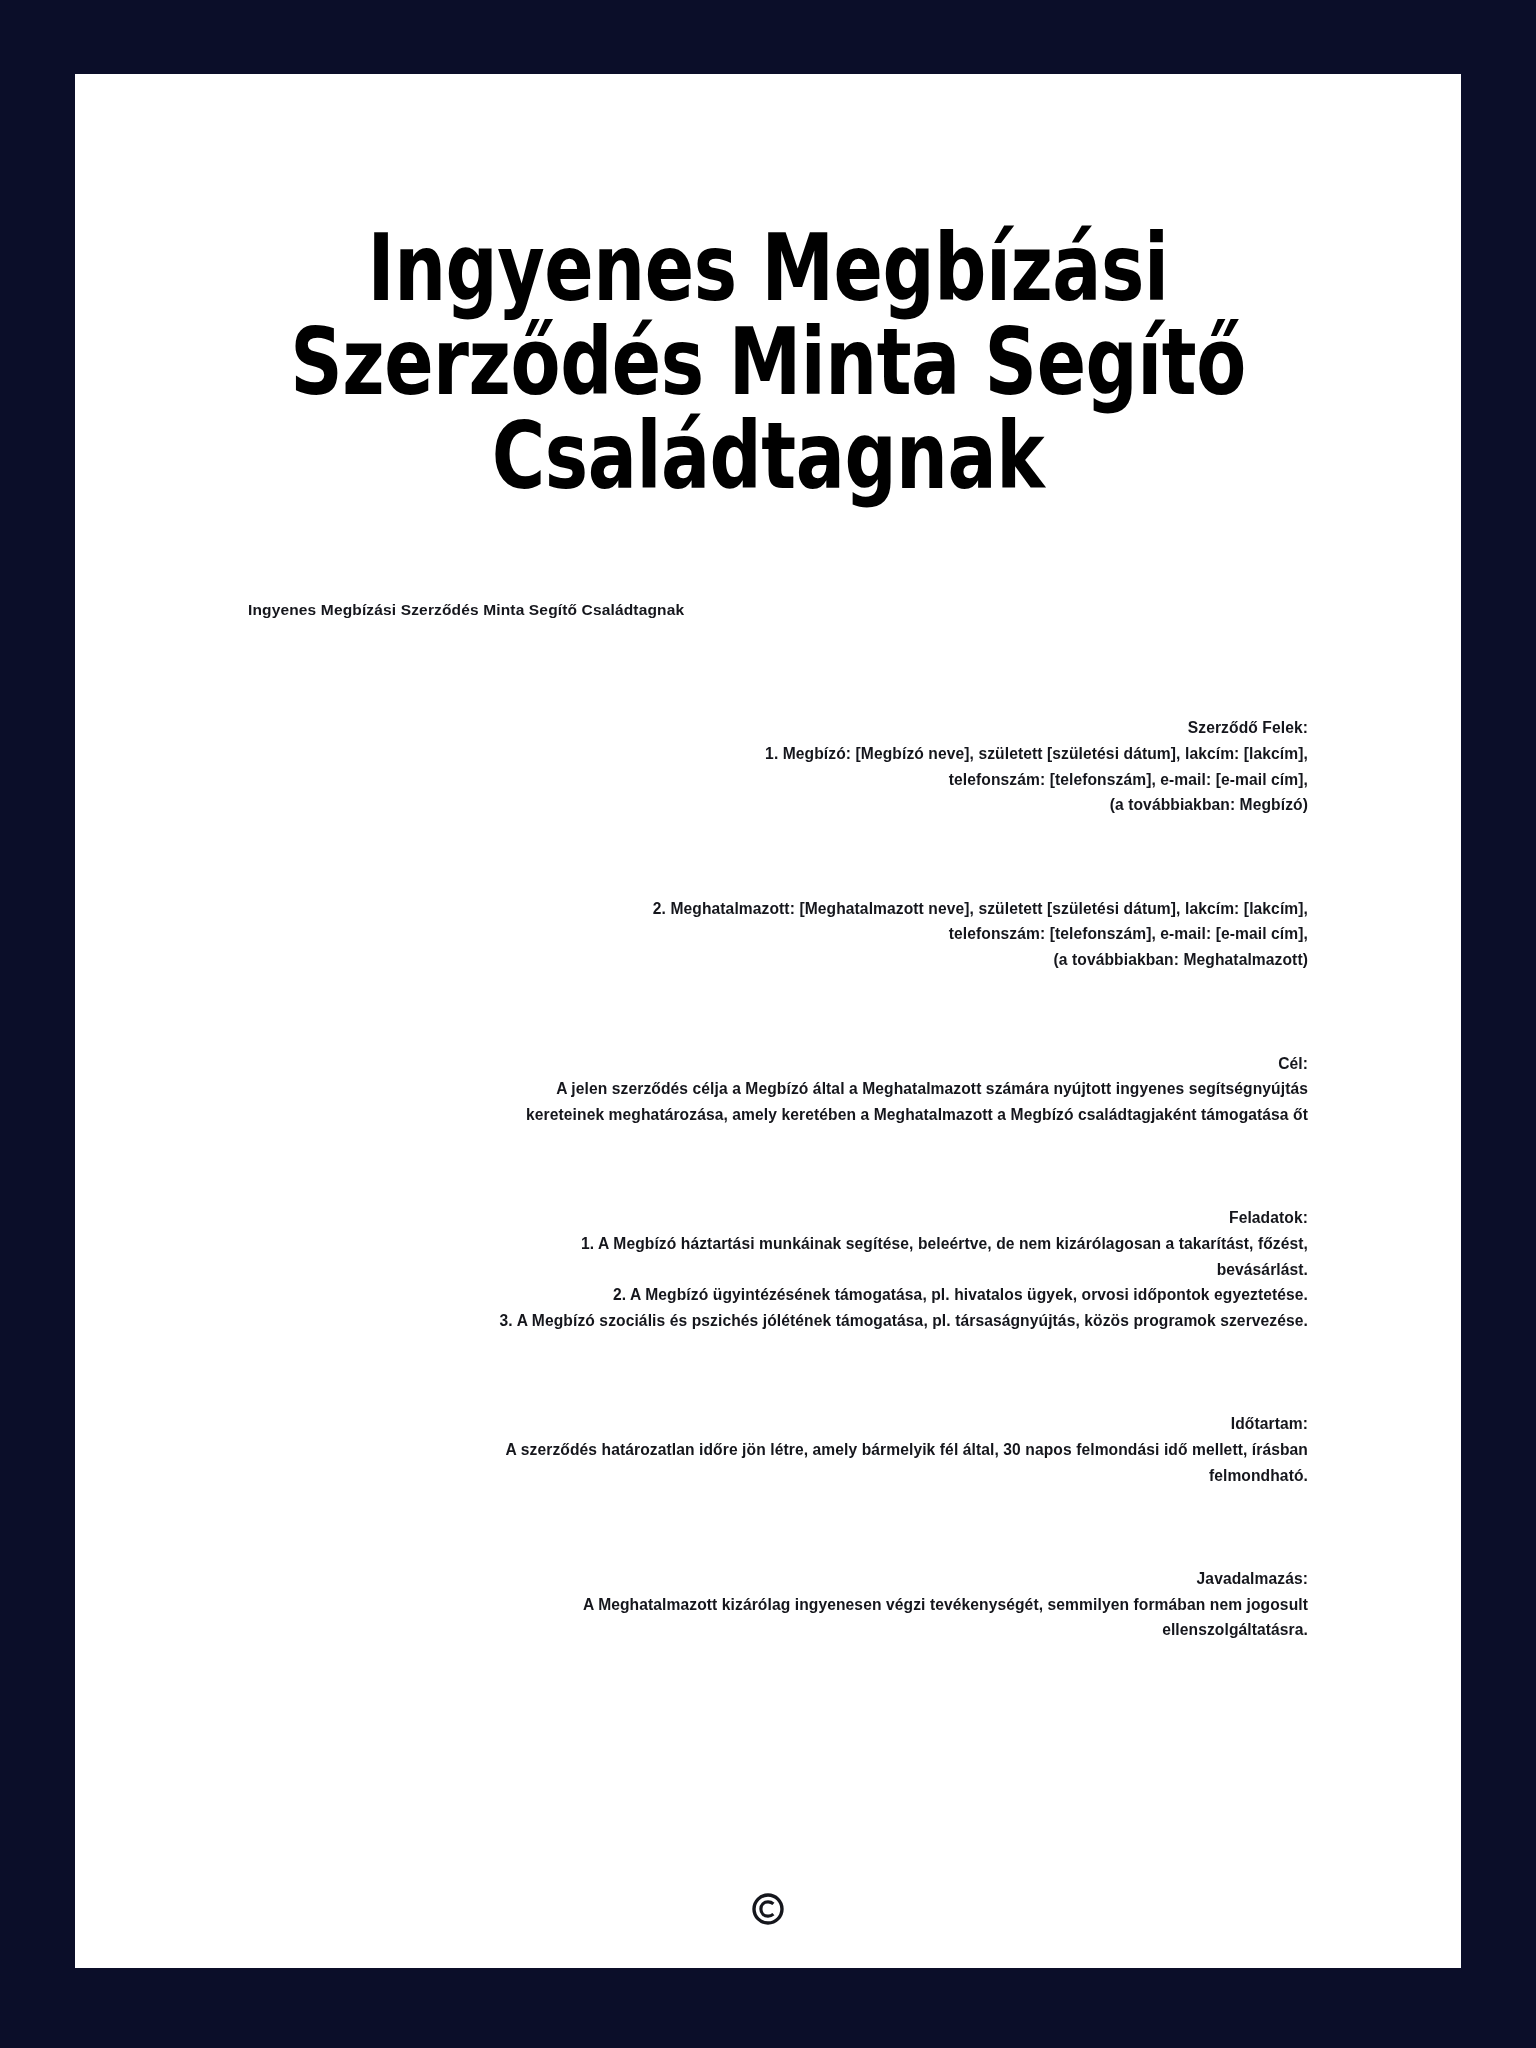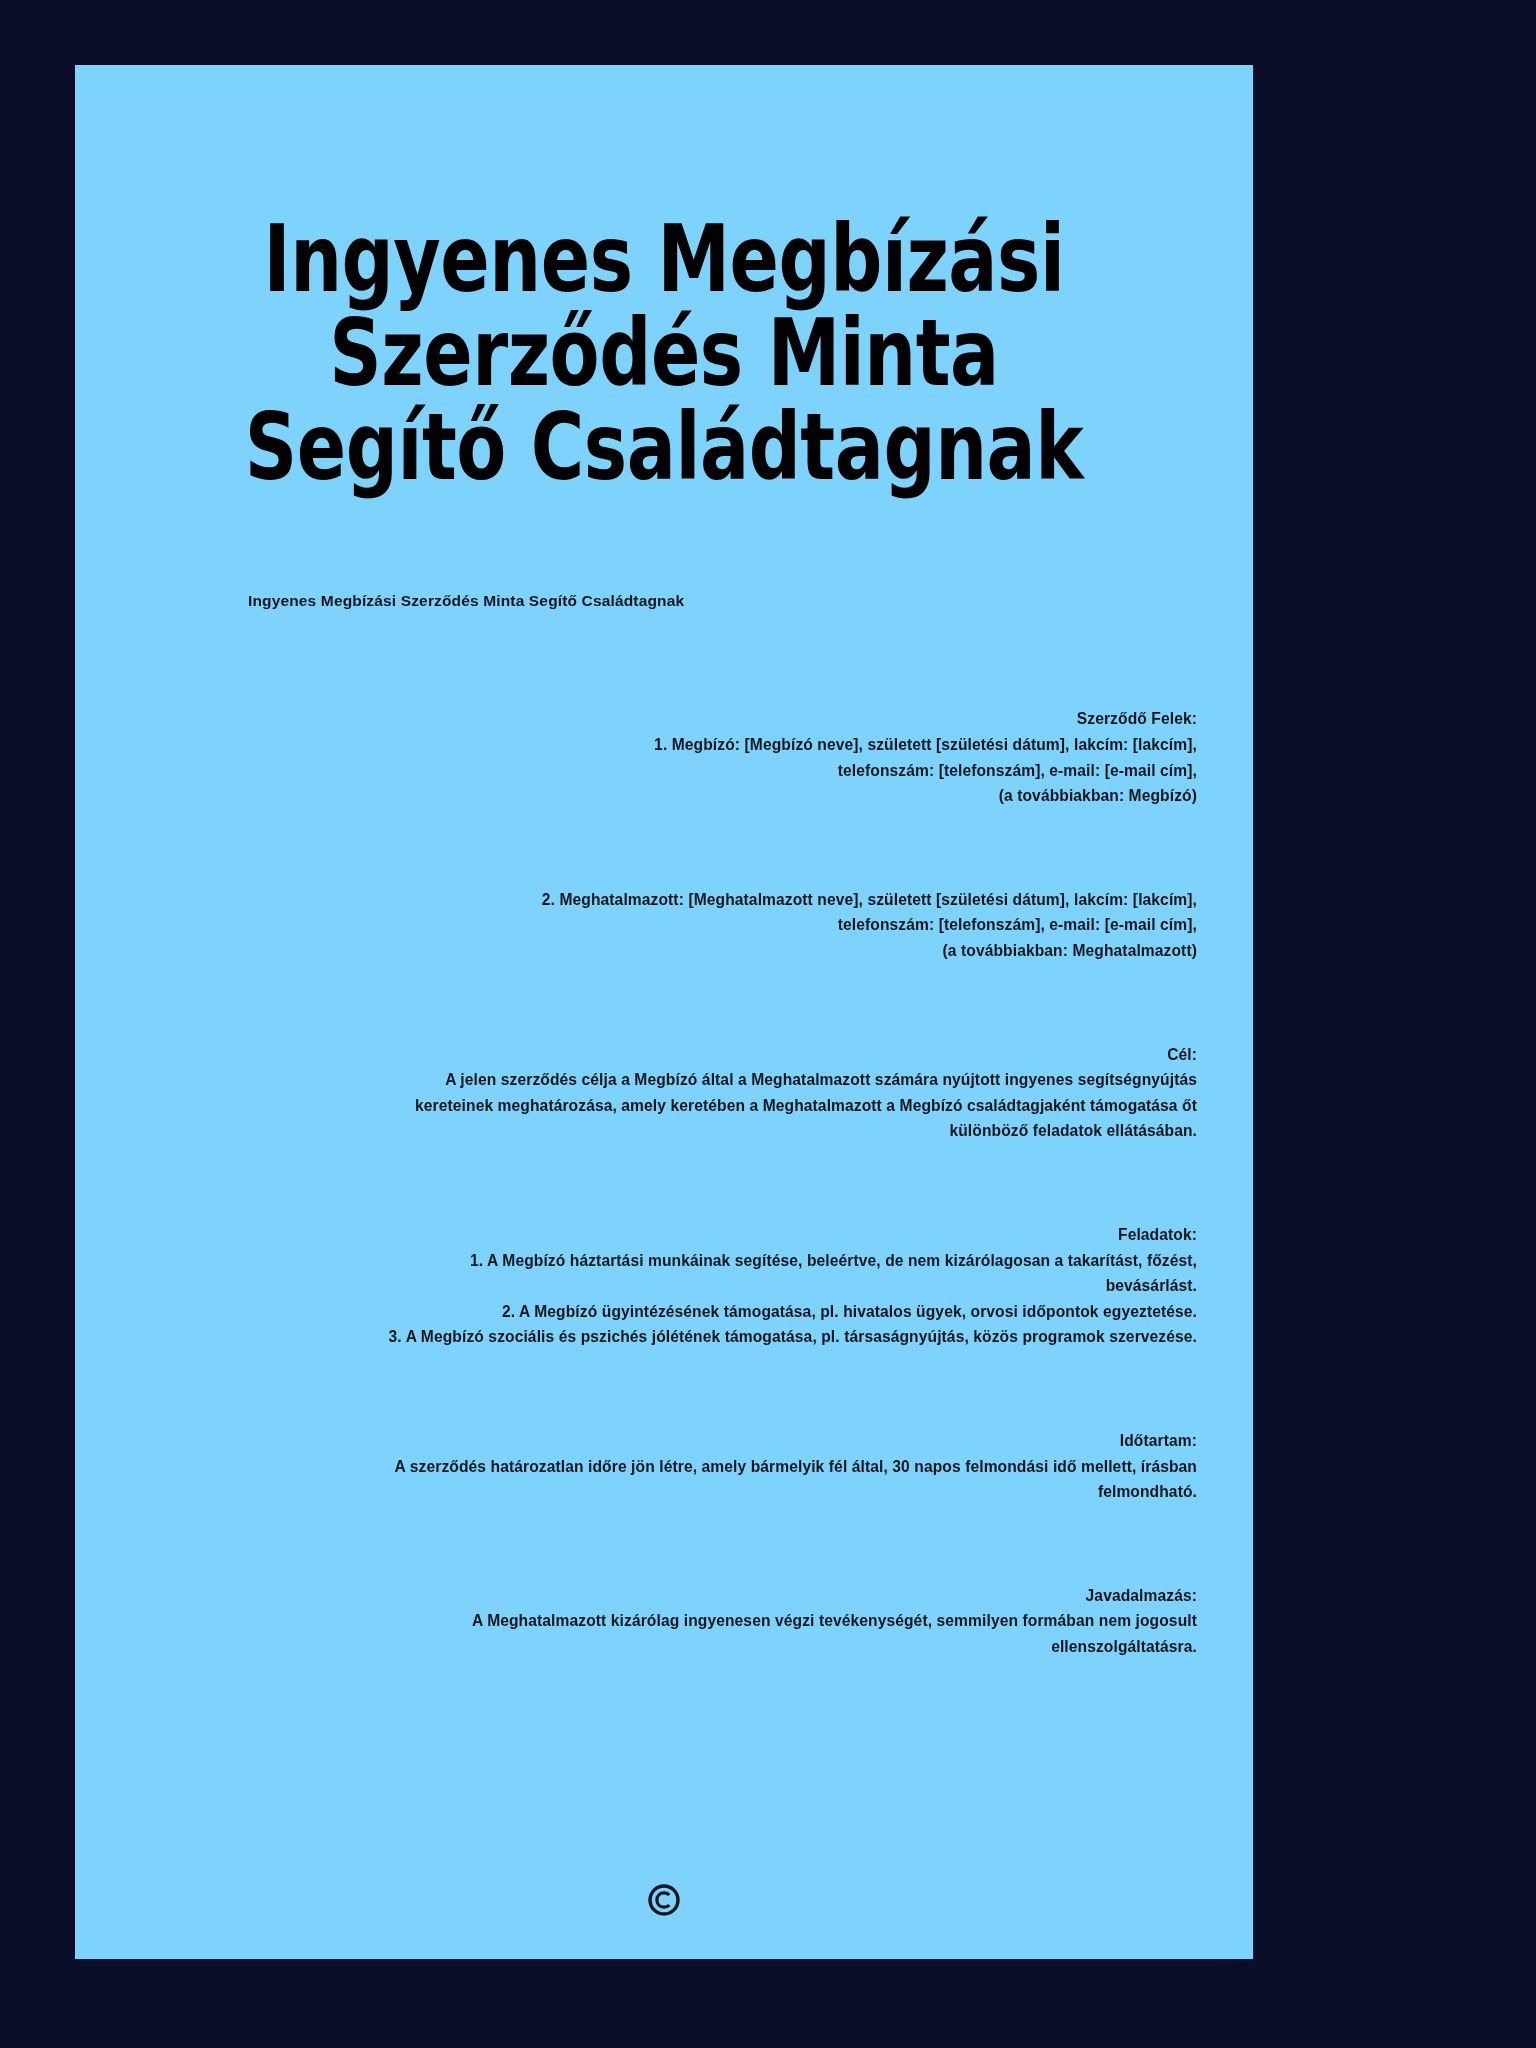--- a/index.html
+++ b/index.html
@@ -9,24 +9,24 @@
   body {
     width: 1536px;
     height: 2048px;
     background: #0b0e29;
     font-family: "Liberation Sans", sans-serif;
     -webkit-font-smoothing: antialiased;
   }
   .page {
     position: absolute;
     left: 75px;
-    top: 65px;
-    width: 1178px;
+    top: 74px;
+    width: 1386px;
     height: 1894px;
-    background: #7dd3fc;
+    background: #ffffff;
     box-sizing: border-box;
     overflow: hidden;
   }
   .doc-title {
     margin: 0;
     padding: 148px 60px 0 60px;
     text-align: center;
     font-family: "Liberation Sans Narrow", "DejaVu Sans Condensed", "Liberation Sans", sans-serif;
     font-weight: bold;
     font-size: 92px;
@@ -109,21 +109,20 @@
       </p>
     </div>
 
     <div class="section-gap-md"></div>
 
     <div class="section">
       <p class="para">Cél:</p>
       <p class="para">
         <span class="line">A jelen szerződés célja a Megbízó által a Meghatalmazott számára nyújtott ingyenes segítségnyújtás</span>
         <span class="line">kereteinek meghatározása, amely keretében a Meghatalmazott a Megbízó családtagjaként támogatása őt</span>
-        <span class="line">különböző feladatok ellátásában.</span>
       </p>
     </div>
 
     <div class="section-gap-md"></div>
 
     <div class="section">
       <p class="para">Feladatok:</p>
       <p class="para">
         <span class="line">1. A Megbízó háztartási munkáinak segítése, beleértve, de nem kizárólagosan a takarítást, főzést,</span>
         <span class="line">bevásárlást.</span>

